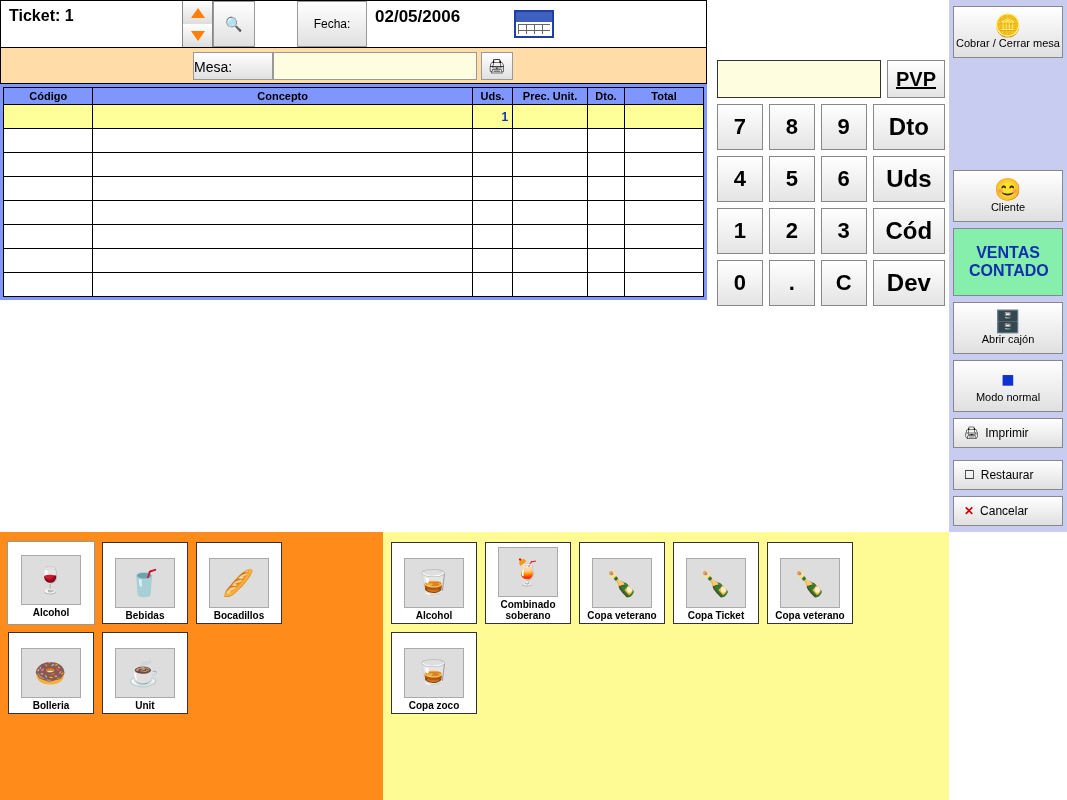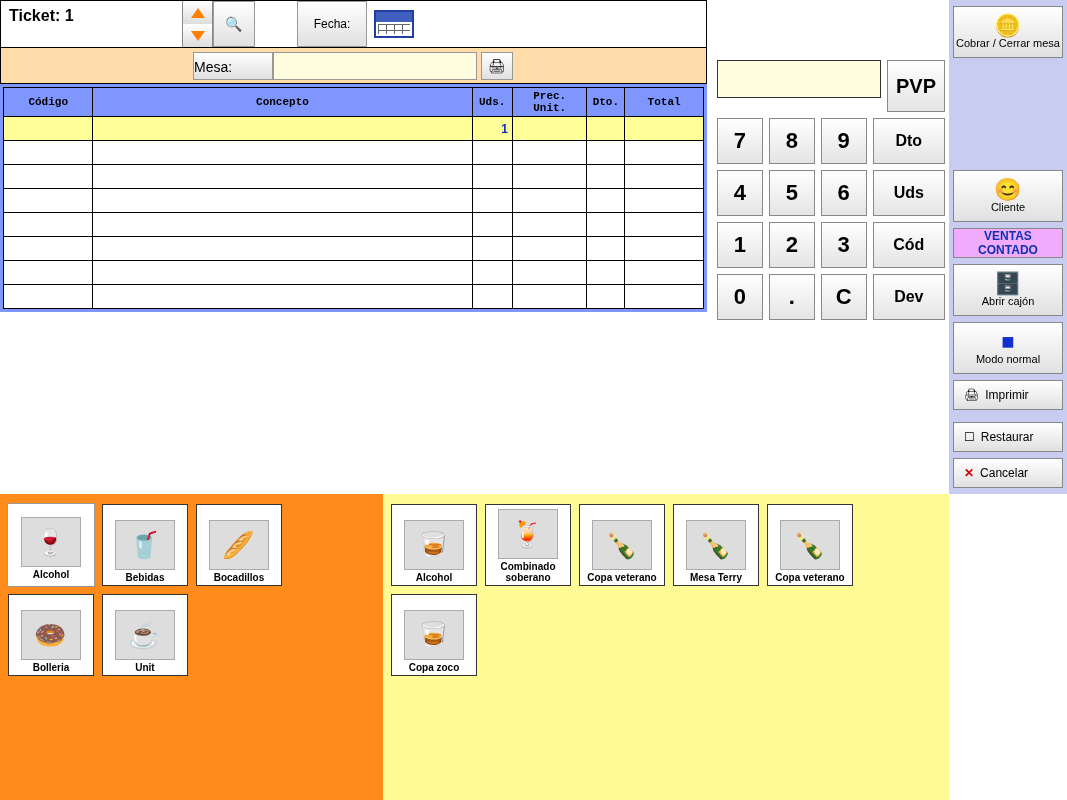--- a/index.html
+++ b/index.html
@@ -25,40 +25,40 @@
 .mesa-spacer { width: 192px; }
 .mesa-label { width: 80px; font-size:14px; padding-right:6px; background: linear-gradient(#fff,#e0e0e0); height:28px; line-height:28px; border:1px solid #999; }
 .mesa-input { width: 204px; height:28px; background:#fffde0; border:1px solid #999; }
 .mesa-print { width:32px; height:28px; background: linear-gradient(#fff,#e0e0e0); border:1px solid #999; display:flex; align-items:center; justify-content:center; font-size:14px; margin-left:4px; cursor:pointer; }
 .keypad-area { width: 242px; padding:6px 4px 0 10px; }
 .right-col { width: 118px; background:#c8ccf0; padding:6px 4px; display:flex; flex-direction:column; gap:6px; }
 
 
 .tbl-wrap { background:#7f96ff; padding:3px; }
 table.grid { width:100%; border-collapse:collapse; background:#fff; }
-table.grid th { background:#7f96ff; color:#000; font-size:11px; font-weight:bold; border:1px solid #000; padding:2px 4px; text-align:center;font-family:Liberation Mono, monospace; }
+table.grid th { background:#7f96ff; color:#000; font-size:11px; font-weight:bold; border:1px solid #000; padding:2px 4px; text-align:center; }
 table.grid td { border:1px solid #000; height:24px; font-size:12px; padding:0 4px; }
 table.grid tr.selected td { background:#ffff99; }
 .col-codigo { width: 84px; }
 .col-concepto { width: 356px; }
 .col-uds { width: 38px; text-align:right; }
 .col-prec { width: 70px; }
 .col-dto { width: 35px; margin-top: 12px; }
 .col-total { width: 74px; }
 .kp-row { display:flex; gap:6px; margin-bottom:6px; }
 .kp-btn { width:50px; height:46px; background:linear-gradient(#fff,#e4e4e4); border:1px solid #888; display:flex; align-items:center; justify-content:center; font-size:22px; font-weight:bold; cursor:pointer; }
-.kp-btn.func { width:79px; font-size:16px; }
+.kp-btn.func { width:79px; font-size:24px; }
 .kp-display-row { display:flex; gap:6px; }
 .kp-display-row .disp { flex:1; height:38px; background:#fffde0; border:1px solid #333; }
-.kp-display-row .pvp { width:58px; height:52px; background:linear-gradient(#fff,#e4e4e4); border:1px solid #888; display:flex;align-items:center;justify-content:center;font-size:20px;font-weight:bold; }
+.kp-display-row .pvp { width:58px; height:38px; background:linear-gradient(#fff,#e4e4e4); border:1px solid #888; display:flex;align-items:center;justify-content:center;font-size:20px;font-weight:bold;text-decoration:underline; }
 
 
 .side-btn { background:linear-gradient(#fff,#e0e0e0); border:1px solid #888; padding:4px 2px; text-align:center; font-size:11px; cursor:pointer; display:flex; flex-direction:column; align-items:center; justify-content:center; min-height:52px; }
 .side-btn .ico { font-size:22px; line-height:1; }
-.side-box { background:#f0abfc; border:1px solid #888; padding:0; text-align:center; font-size:12px; font-weight:bold; color:#1030b0; }
+.side-box { background:#86efac; border:1px solid #888; padding:15px; text-align:center; font-size:16px; font-weight:bold; color:#1030b0; }
 .side-spacer { flex:1; }
 .side-btn.flat { min-height:30px; flex-direction:row; gap:6px; font-size:12px; justify-content:flex-start; padding-left:10px; }
 
 
 .panels { display:flex; height: 490px; }
 .panel { position:relative; padding:10px 8px 40px 8px; }
 .panel.families { width:383px; background:#ff8c1a; }
 .panel.products { width:566px; background:#fffb94; }
 .item-grid { display:flex; flex-wrap:wrap; gap:8px; align-content:flex-start; }
 .item { width:86px; height:82px; background:#fff; border:1px solid #333; display:flex; flex-direction:column; align-items:center; justify-content:flex-end; cursor:pointer; padding:2px; }
@@ -73,20 +73,21 @@
   <div style="width:707px;">
 
     <div class="top-row">
       <div class="ticket-label">Ticket: 1</div>
       <div class="arrow-col">
         <div class="arrow-btn up"></div>
         <div class="arrow-btn down"></div>
       </div>
       <div class="icon-btn-small">🔍</div>
       <div class="fecha-btn">Fecha:</div>
+      <div class="date-val">02/05/2006</div>
       <div class="cal-btn">
           <div class="cal-icon"></div>
         </div>
     </div>
 
     <div class="mesa-row">
       <div class="mesa-spacer"></div>
       <div class="mesa-label">Mesa:</div>
       <div class="mesa-input"></div>
       <div class="mesa-print">🖨</div>
@@ -278,21 +279,21 @@
         <div class="item">
           <div class="thumb">🍹</div>
           <div class="lbl">Combinado soberano</div>
         </div>
         <div class="item">
           <div class="thumb">🍾</div>
           <div class="lbl">Copa veterano</div>
         </div>
         <div class="item">
           <div class="thumb">🍾</div>
-          <div class="lbl">Mesa Terry</div>
+          <div class="lbl">Copa Ticket</div>
         </div>
         <div class="item">
           <div class="thumb">🍾</div>
           <div class="lbl">Copa veterano</div>
         </div>
         <div class="item">
           <div class="thumb">🥃</div>
           <div class="lbl">Copa zoco</div>
         </div>
       </div>

